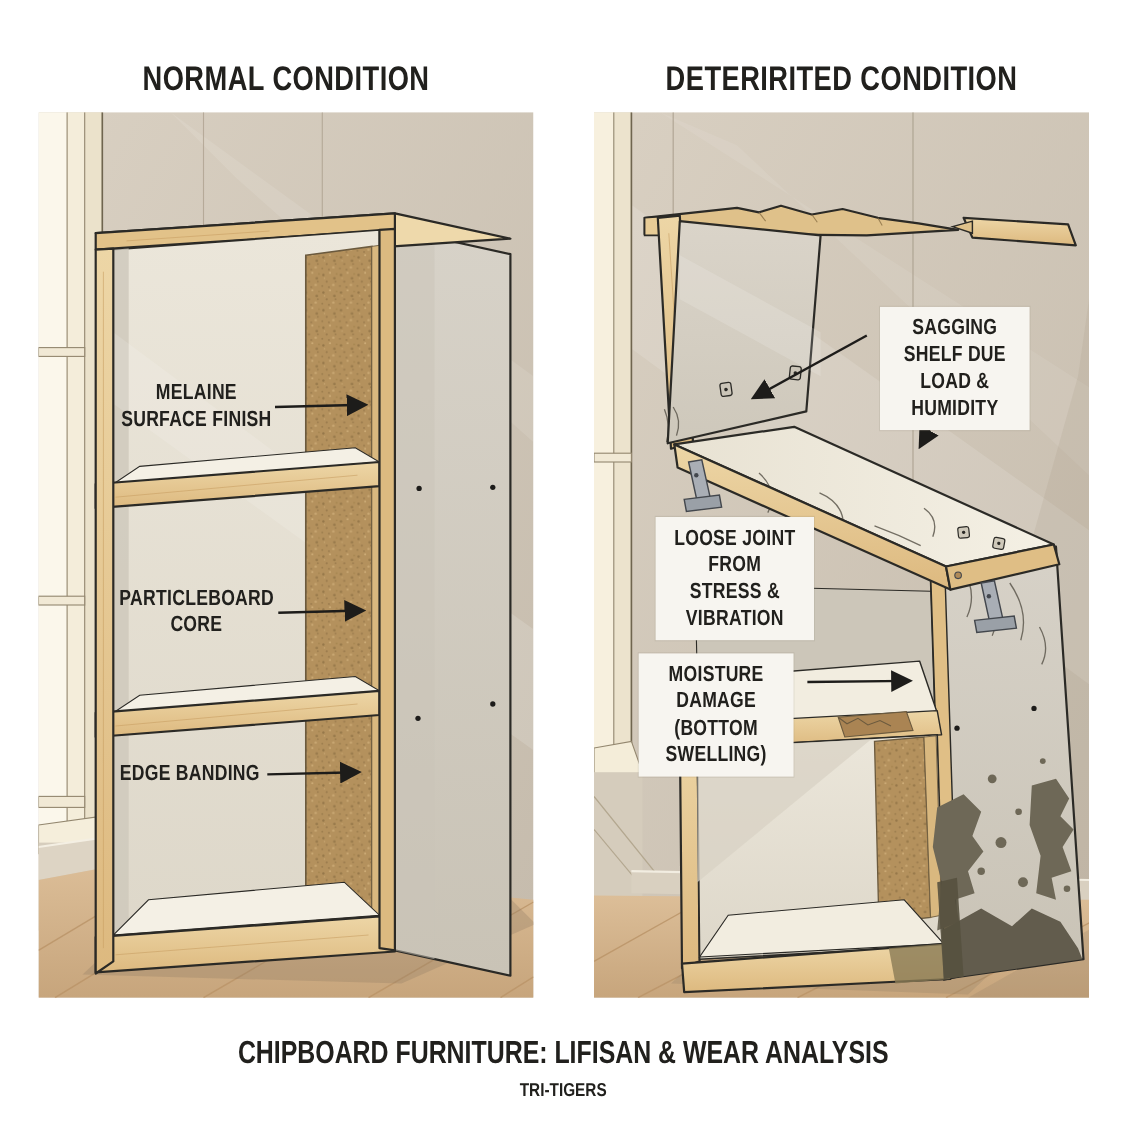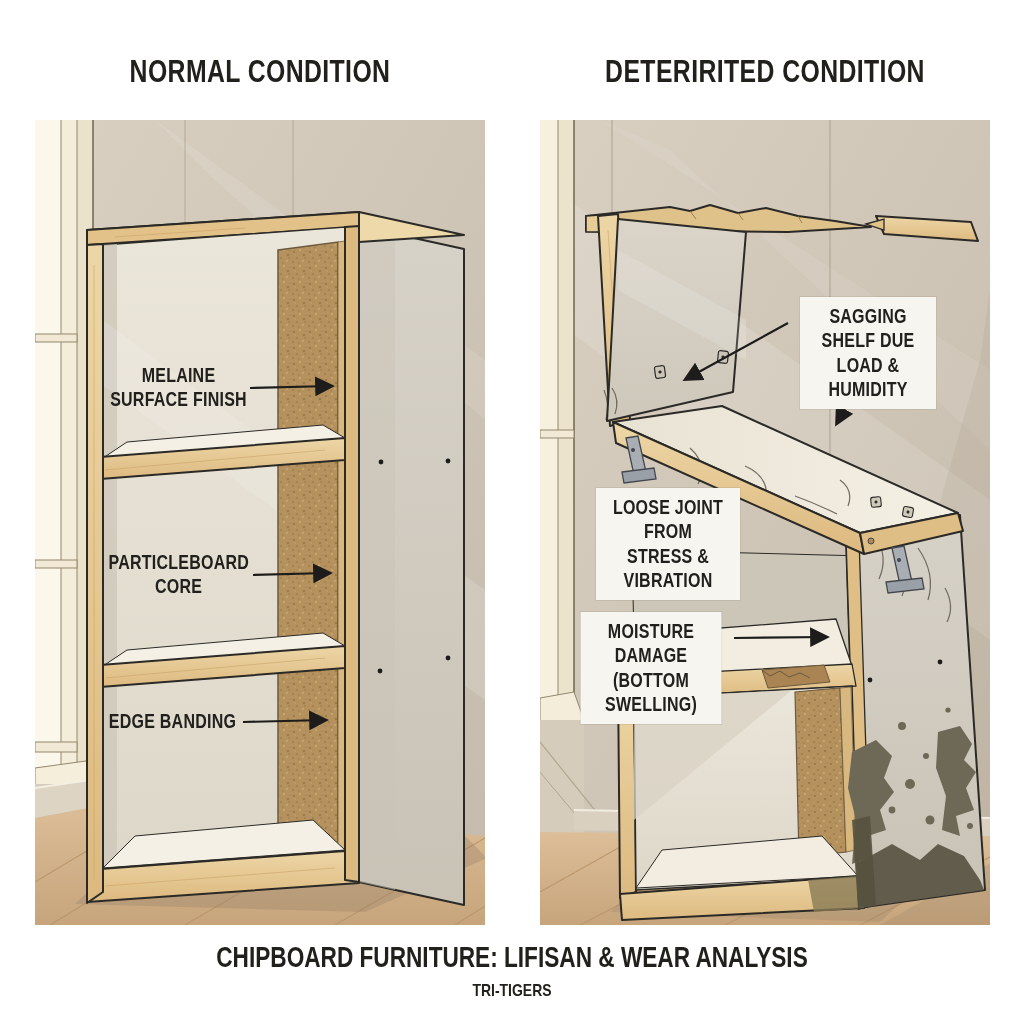--- a/index.html
+++ b/index.html
@@ -1,20 +1,20 @@
 <!DOCTYPE html>
 <html style="--page-bg: #ffffff; --text: #21201d; --ink: #2b2a26; --wood: #e4c48c; --particleboard: #b4915d; --wall: #cdc3b4; --panel-white: #f2ede0; --side-panel: #d2cdc2; --floor: #d2b28c; --window-cream: #f6efdd; --mold: #6e6857; --label-box-bg: #f7f5f0;"><head>
 <meta charset="utf-8">
 <style>
   html,body{margin:0;padding:0;background:#ffffff;}
   .page{position:relative;width:1024px;height:1024px;background:var(--page-bg,#ffffff);overflow:hidden;
         font-family:"Liberation Sans","DejaVu Sans",sans-serif;color:var(--text,#21201d);}
   .title{position:absolute;top:54px;width:450px;text-align:center;font-size:31px;font-weight:700;
          letter-spacing:.5px;transform:scaleX(.8);transform-origin:50% 50%;white-space:nowrap;color:var(--text);}
-  .panel{position:absolute;top:120px;width:450px;height:805px;}
+  .panel{position:absolute;top:102px;width:450px;height:805px;}
   .panel svg{position:absolute;left:0;top:0;}
   .lbl{position:absolute;font-size:20px;font-weight:700;line-height:1.22;text-align:center;
        white-space:pre-line;transform:scaleX(.8);transform-origin:50% 50%;color:var(--text);letter-spacing:.3px;}
   .boxed{background:var(--label-box-bg,#f7f5f0);padding:7px 5px;box-shadow:0 0 0 1px rgba(120,112,96,.15);}
   .footer-caption{position:absolute;left:0;top:941px;width:1024px;text-align:center;font-size:29px;font-weight:700;
        transform:scaleX(.78);transform-origin:50% 50%;white-space:nowrap;color:var(--text);}
   .footer-credit{position:absolute;left:0;top:981px;width:1024px;text-align:center;font-size:17px;font-weight:700;
        transform:scaleX(.82);transform-origin:50% 50%;color:var(--text);}
   .o{stroke:var(--ink,#2b2a26);stroke-width:2;stroke-linejoin:round;}
   .o1{stroke:var(--ink,#2b2a26);stroke-width:1.3;stroke-linejoin:round;}

